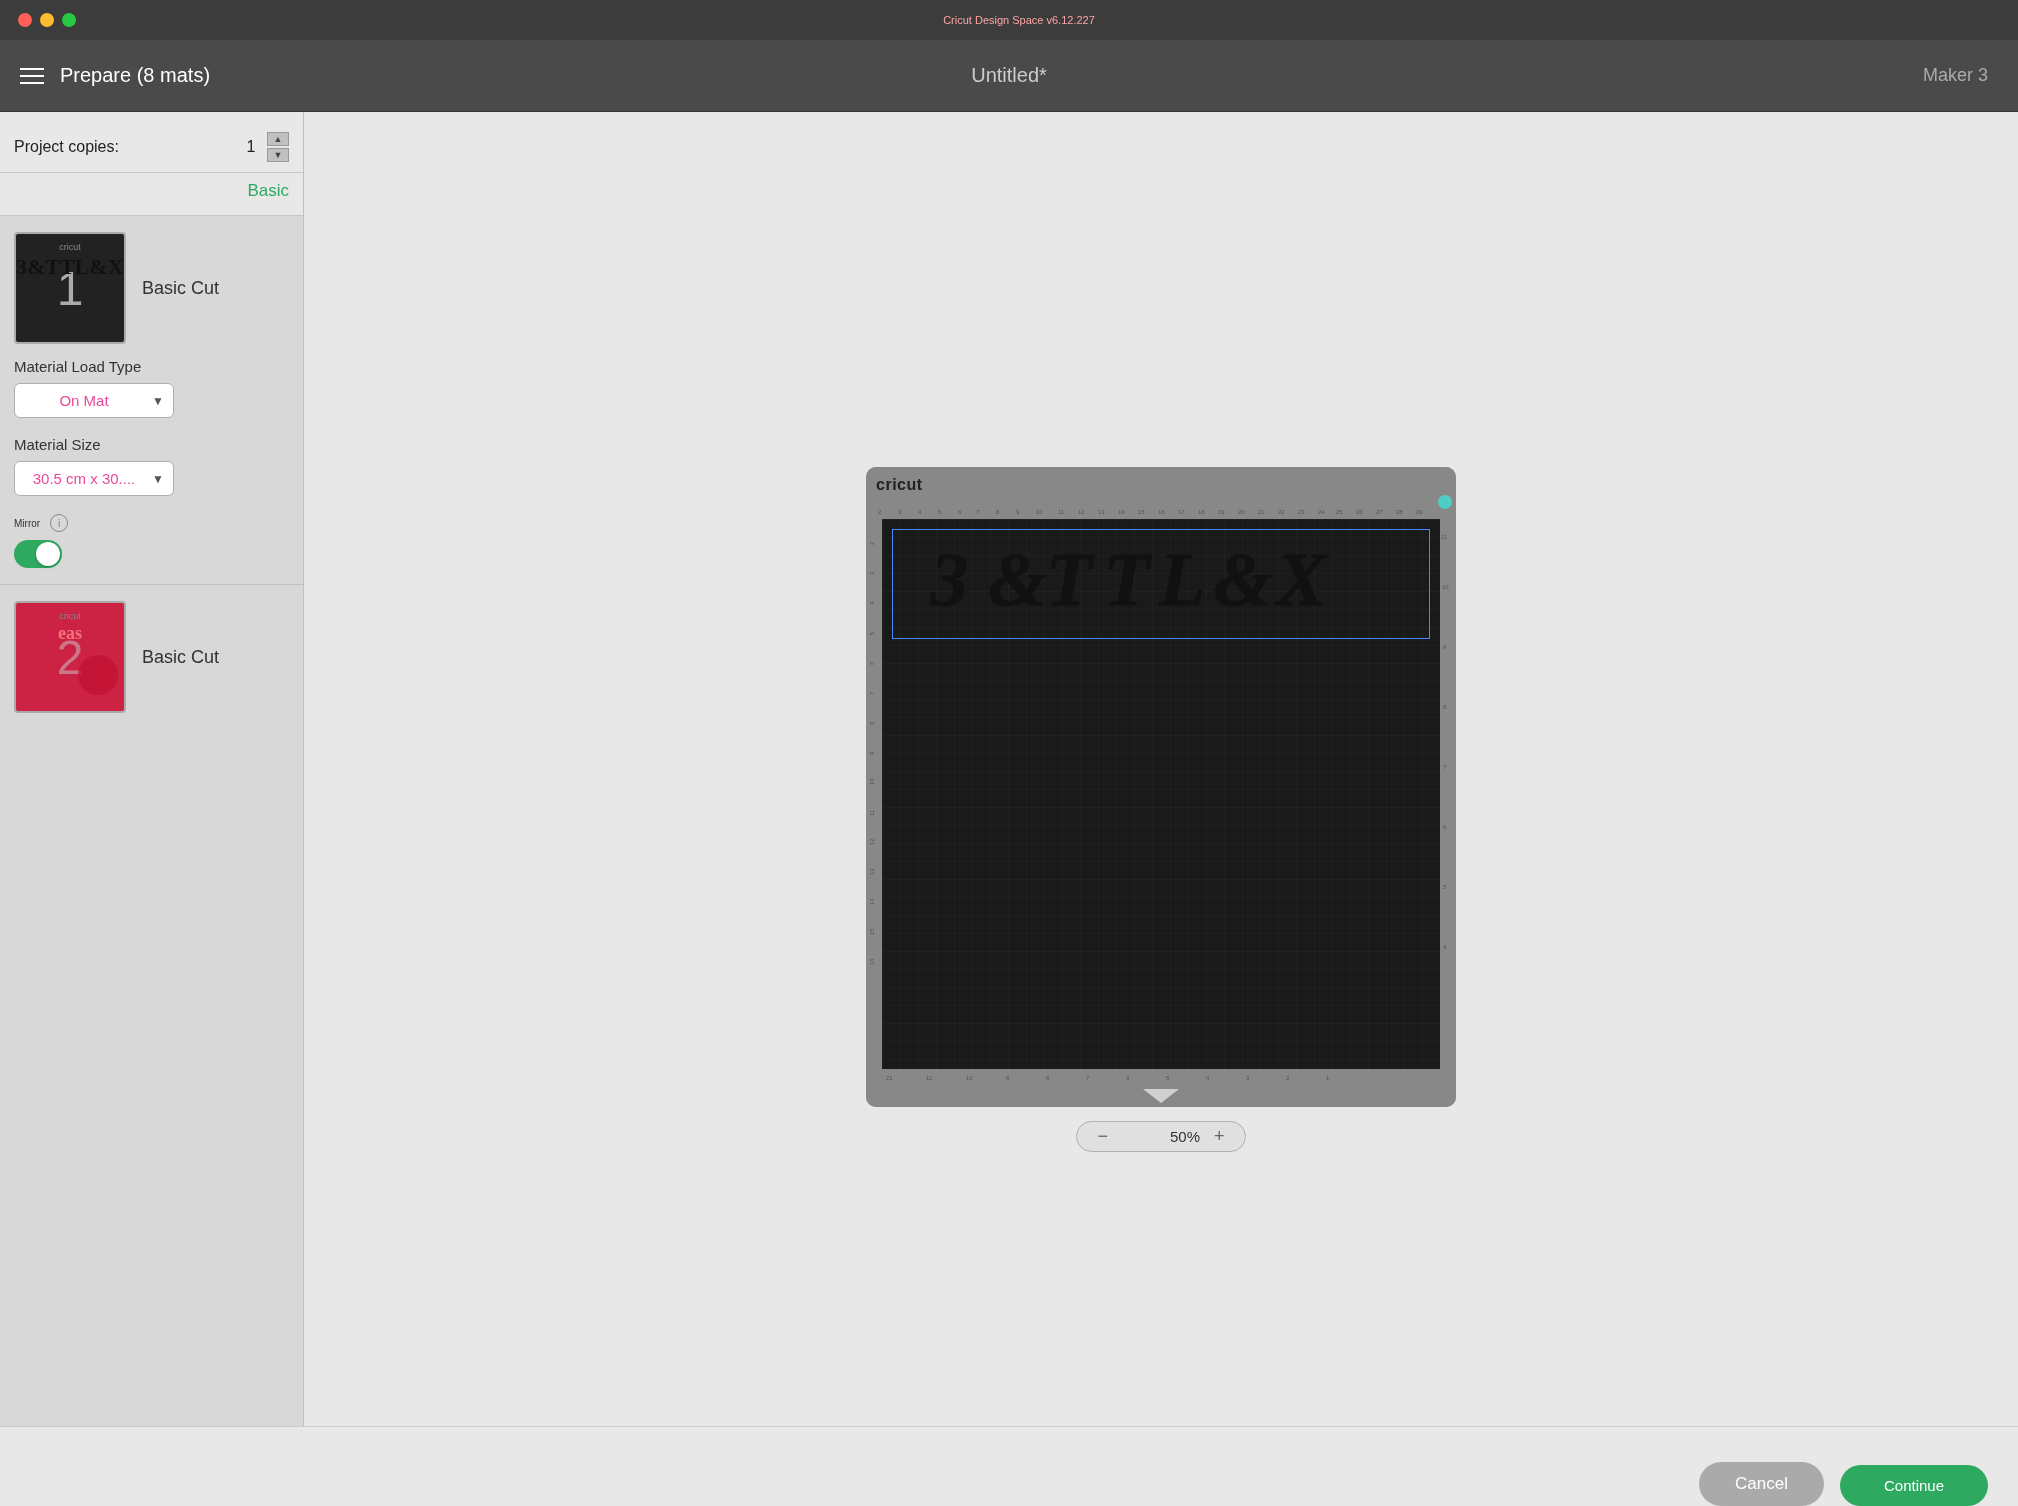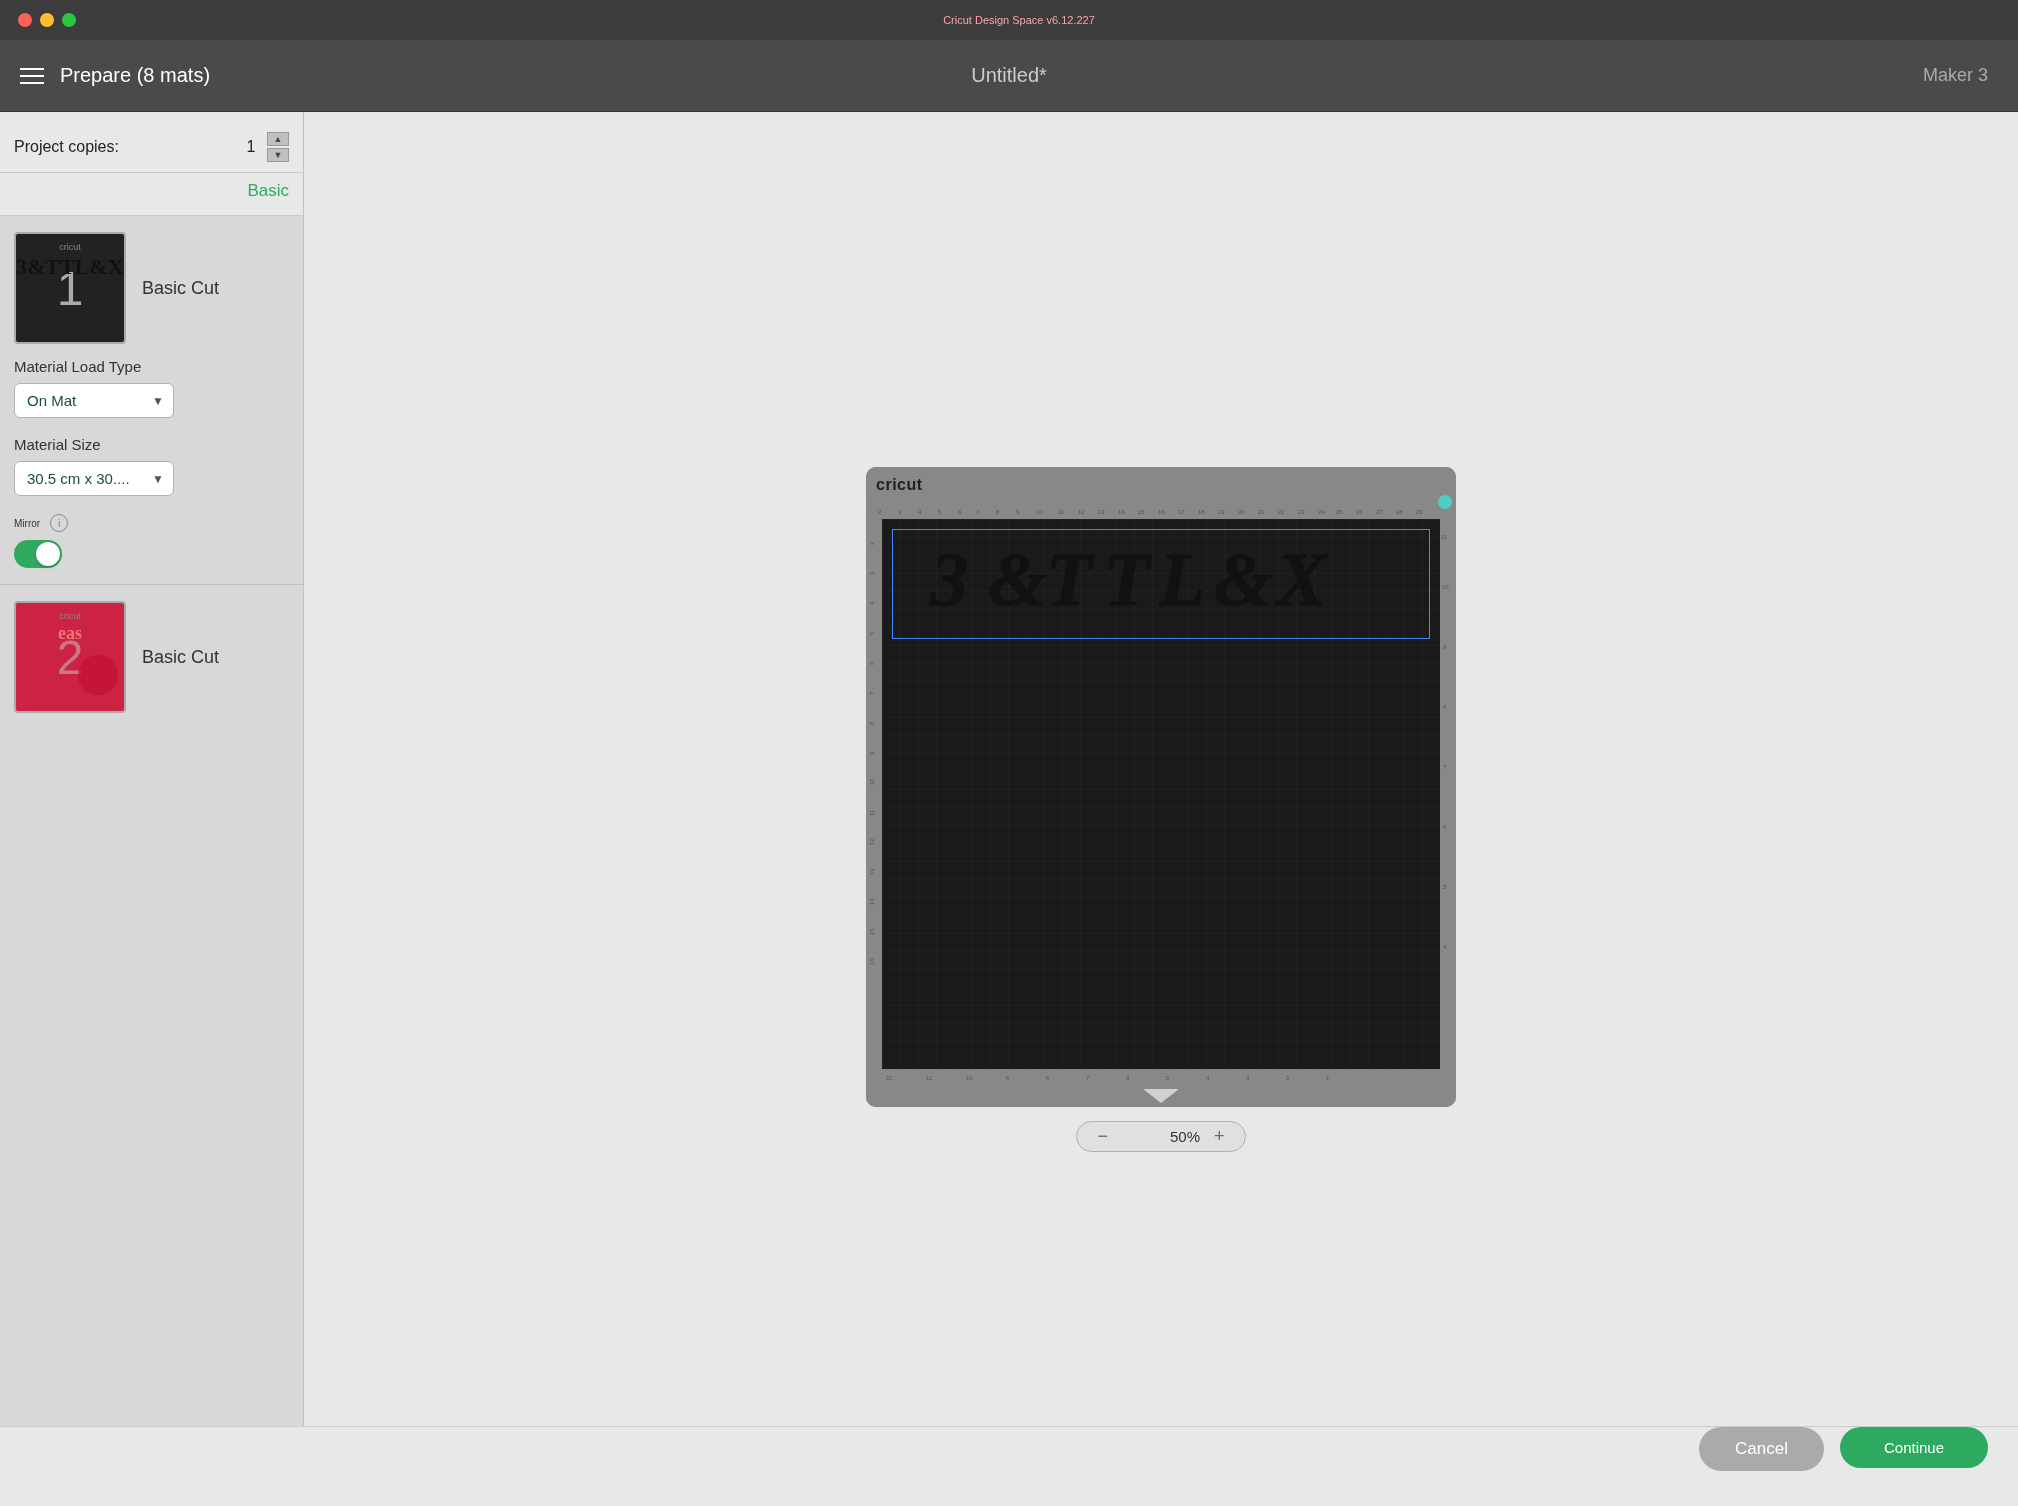--- a/index.html
+++ b/index.html
@@ -236,24 +236,25 @@
       margin-bottom: 18px;
     }
     .select-wrapper select {
       appearance: none;
       -webkit-appearance: none;
       background: #ffffff;
       border: 1px solid #b0b0b0;
       border-radius: 6px;
       padding: 8px 32px 8px 12px;
       font-size: 15px;
-      color: #14532d;
+      color: #ec4899;
       width: 100%;
       cursor: pointer;
       outline: none;
+      text-align: center;
     }
     .select-arrow {
       position: absolute;
       right: 10px;
       top: 50%;
       transform: translateY(-50%);
       pointer-events: none;
       color: #555;
       font-size: 12px;
     }
@@ -456,21 +457,21 @@
     
     .bottom-bar {
       position: absolute;
       bottom: 0;
       left: 0;
       right: 0;
       height: 80px;
       background: #e8e8e8;
       border-top: 1px solid #cccccc;
       display: flex;
-      align-items: flex-start;
+      align-items: flex-end;
       justify-content: flex-end;
       padding: 0 30px;
       gap: 16px;
     }
     .cancel-btn {
       background: #aaaaaa;
       color: #fff;
       border: none;
       border-radius: 22px;
       padding: 12px 36px;

